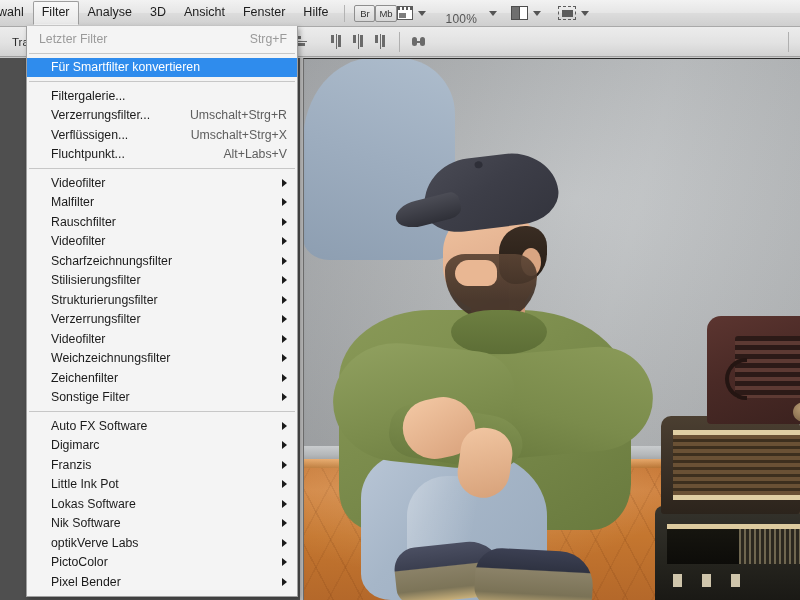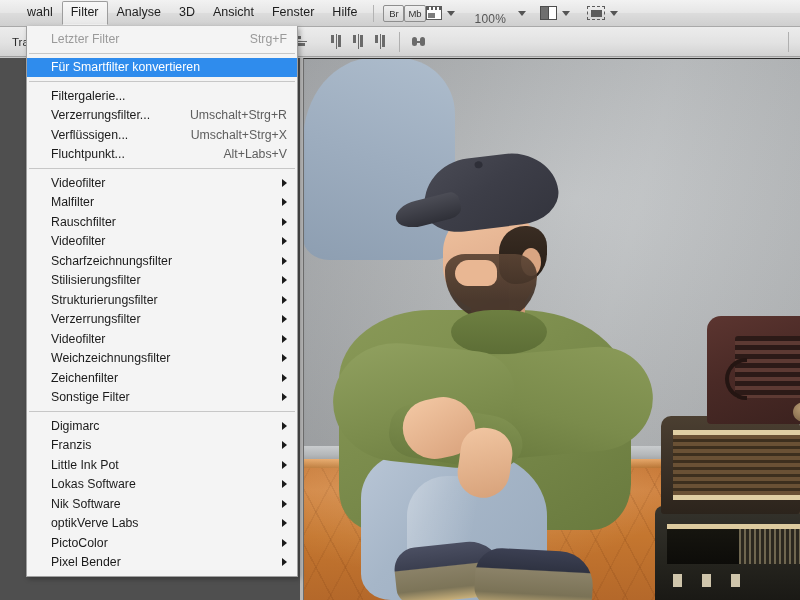--- a/index.html
+++ b/index.html
@@ -10,21 +10,21 @@
     font-family: "Liberation Sans", sans-serif;
     background: #c8c8c8;
   }
   #app { position: relative; width: 800px; height: 600px; }
 
   
   .menubar {
     position: absolute; left: 0; top: 0; width: 800px; height: 27px;
     background: linear-gradient(#f2f2f2 0%, #e6e6e6 48%, #dcdcdc 52%, #cfcfcf 100%);
     border-bottom: 1px solid #a9a9a9;
-    display: flex; align-items: center; padding-left: 29px;
+    display: flex; align-items: center;
   }
   .mb-item {
     font-size: 12.5px; color: #1d1d1d;
     padding: 4px 9px 5px 9px; line-height: 15px;
     white-space: nowrap; cursor: default;
   }
   .mb-item.truncated { padding-left: 0; margin-left: -2px; }
   .mb-item.active {
     background: linear-gradient(#f8f8f8, #e9e9e9);
     border: 1px solid #9d9d9d; border-bottom-color: #f4f4f4;
@@ -281,21 +281,21 @@
     border-top: none;
     box-shadow: 2px 2px 5px rgba(0,0,0,.30);
     padding: 3px 0 4px 0;
     z-index: 50;
   }
   .mi {
     position: relative; display: flex; align-items: center;
     height: 19.5px; padding: 0 10px 0 24px;
     font-size: 12.3px; color: #1b1b1b; white-space: nowrap; cursor: default;
   }
-  .mi.disabled { color: #9a9a9a; }
+  .mi.disabled { color: #9a9a9a; padding-left: 12px; }
   .mi.selected { background: #2f8ced; color: #ffffff; }
   .mi .lbl { flex: 0 0 auto; }
   .mi .accel { margin-left: auto; padding-left: 26px; font-size: 12.3px; color: #5e5e5e; }
   .mi.disabled .accel { color: #9a9a9a; }
   .mi .arrow {
     margin-left: auto; width: 0; height: 0;
     border-top: 4px solid transparent; border-bottom: 4px solid transparent;
     border-left: 5px solid #1b1b1b;
   }
   .msep { height: 1px; background: #c7c7c7; margin: 4px 2px 4px 2px; }
@@ -511,20 +511,24 @@
       <div class="mi">
         <span class="lbl">Zeichenfilter</span>
         <span class="arrow"></span>
       </div>
       <div class="mi">
         <span class="lbl">Sonstige Filter</span>
         <span class="arrow"></span>
       </div>
       <div class="msep"></div>
       <div class="mi">
+        <span class="lbl">Auto FX Software</span>
+        <span class="arrow"></span>
+      </div>
+      <div class="mi">
         <span class="lbl">Digimarc</span>
         <span class="arrow"></span>
       </div>
       <div class="mi">
         <span class="lbl">Franzis</span>
         <span class="arrow"></span>
       </div>
       <div class="mi">
         <span class="lbl">Little Ink Pot</span>
         <span class="arrow"></span>

